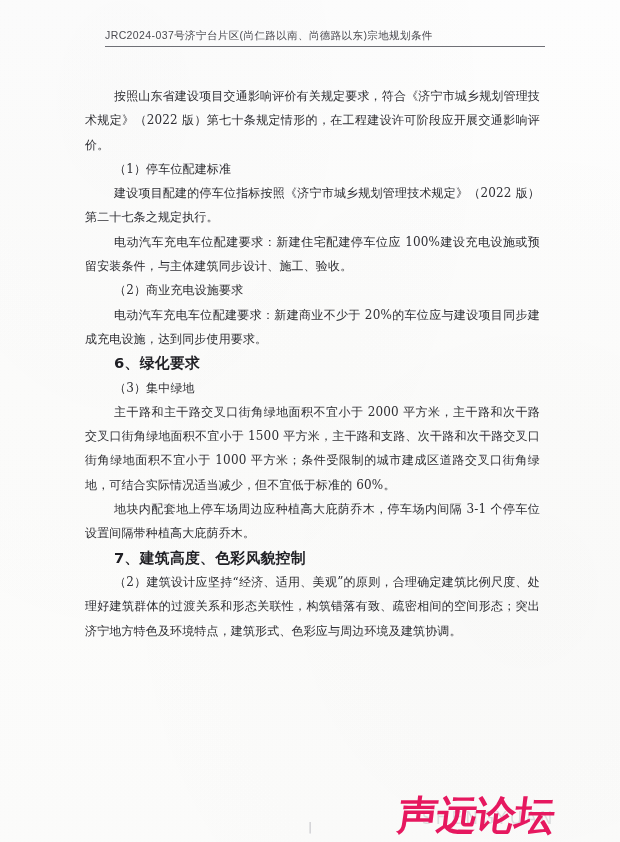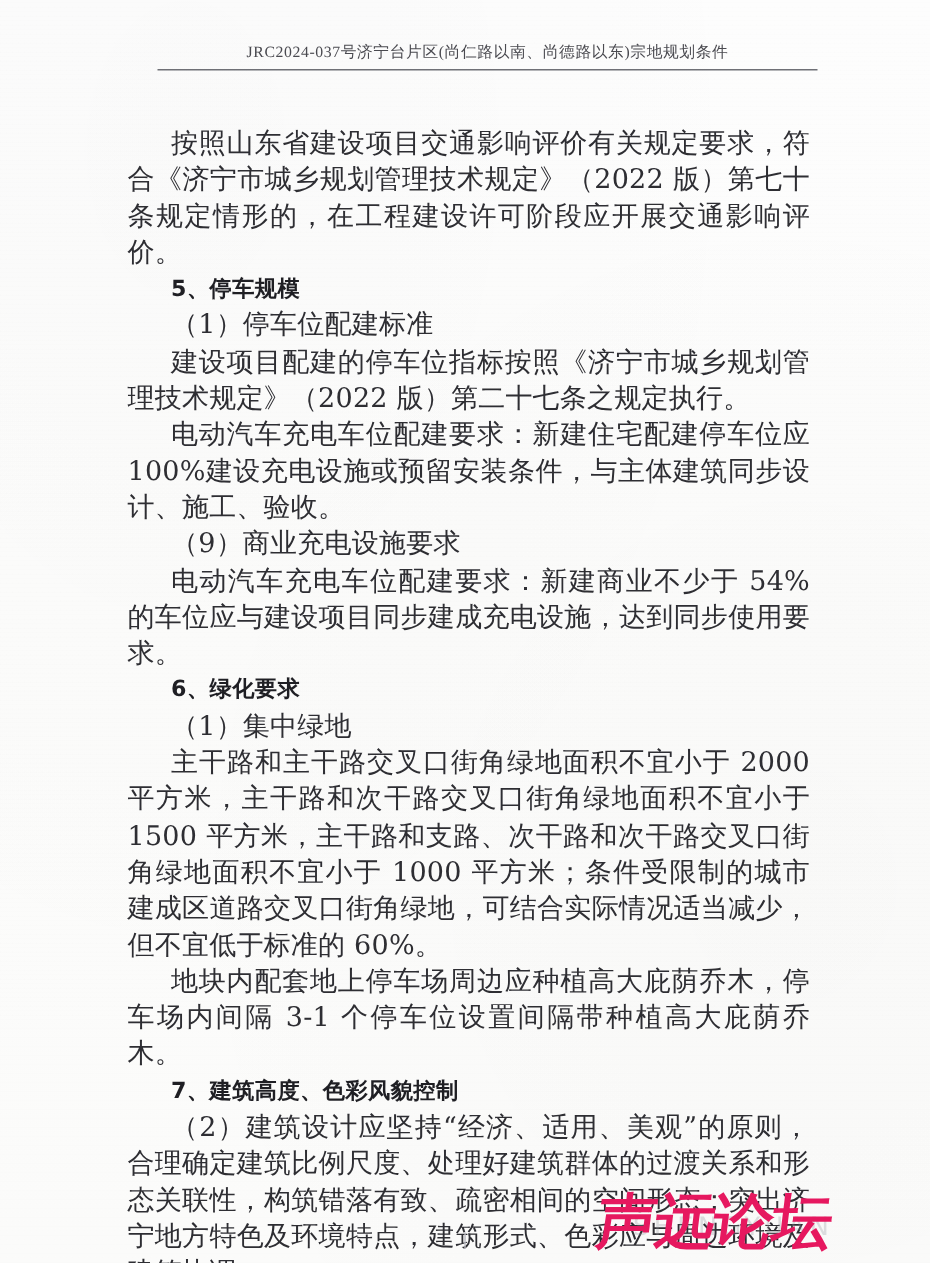--- a/index.html
+++ b/index.html
@@ -38,44 +38,44 @@
   }
 
   
   .header-zone {
     position: absolute;
     left: 105px;
     top: 28px;
     width: 440px;
   }
   .header-text {
-    text-align: center;
+    text-align: left;
     font-size: 10.5px;
     line-height: 15px;
     color: #4a4a50;
     letter-spacing: 0.4px;
-    font-family: Liberation Serif, serif;
+    font-family: Liberation Sans, sans-serif;
     white-space: nowrap;
   }
   .header-rule {
     margin-top: 3px;
     height: 1px;
     width: 440px;
     background: #6f7076;
   }
 
   
   .body-zone {
     position: absolute;
     left: 85px;
     top: 84px;
     width: 455px;
   }
   .para {
-    font-size: 18px;
+    font-size: 12px;
     line-height: 24.3px;
     color: #2e2e33;
     text-align: justify;
     text-justify: inter-character;
     letter-spacing: 0.15px;
     margin: 0;
     font-family: "DejaVu Serif", "Liberation Serif", serif;
   }
   .indent2 { text-indent: 29px; }
   .indent-item { text-indent: 29px; }
@@ -140,33 +140,32 @@
 
   <div class="header-zone">
     <div class="header-text">JRC2024-037号济宁台片区(尚仁路以南、尚德路以东)宗地规划条件</div>
     <div class="header-rule"></div>
   </div>
 
   <div class="body-zone">
 
     <p class="para indent2">按照山东省建设项目交通影响评价有关规定要求，符合《济宁市城乡规划管理技术规定》（2022 版）第七十条规定情形的，在工程建设许可阶段应开展交通影响评价。</p>
 
-    <p class="heading"><span>5、</span><span>停车规模</span></p>
 
     <p class="para indent-item">（1）停车位配建标准</p>
     <p class="para indent2">建设项目配建的停车位指标按照《济宁市城乡规划管理技术规定》（2022 版）第二十七条之规定执行。</p>
 
     <p class="para indent2">电动汽车充电车位配建要求：新建住宅配建停车位应 100%建设充电设施或预留安装条件，与主体建筑同步设计、施工、验收。</p>
 
-    <p class="para indent-item">（9）商业充电设施要求</p>
-    <p class="para indent2">电动汽车充电车位配建要求：新建商业不少于 54%的车位应与建设项目同步建成充电设施，达到同步使用要求。</p>
+    <p class="para indent-item">（2）商业充电设施要求</p>
+    <p class="para indent2">电动汽车充电车位配建要求：新建商业不少于 20%的车位应与建设项目同步建成充电设施，达到同步使用要求。</p>
 
     <p class="heading"><span>6、</span><span>绿化要求</span></p>
 
-    <p class="para indent-item">（1）集中绿地</p>
+    <p class="para indent-item">（3）集中绿地</p>
     <p class="para indent2">主干路和主干路交叉口街角绿地面积不宜小于 2000 平方米，主干路和次干路交叉口街角绿地面积不宜小于 1500 平方米，主干路和支路、次干路和次干路交叉口街角绿地面积不宜小于 1000 平方米；条件受限制的城市建成区道路交叉口街角绿地，可结合实际情况适当减少，但不宜低于标准的 60%。</p>
 
     <p class="para indent2">地块内配套地上停车场周边应种植高大庇荫乔木，停车场内间隔 3-1 个停车位设置间隔带种植高大庇荫乔木。</p>
 
     <p class="heading"><span>7、</span><span>建筑高度、色彩风貌控制</span></p>
 
     <p class="para indent-item">（2）建筑设计应坚持“经济、适用、美观”的原则，合理确定建筑比例尺度、处理好建筑群体的过渡关系和形态关联性，构筑错落有致、疏密相间的空间形态；突出济宁地方特色及环境特点，建筑形式、色彩应与周边环境及建筑协调。</p>
   </div>
 
   <div class="page-mark">|</div>

